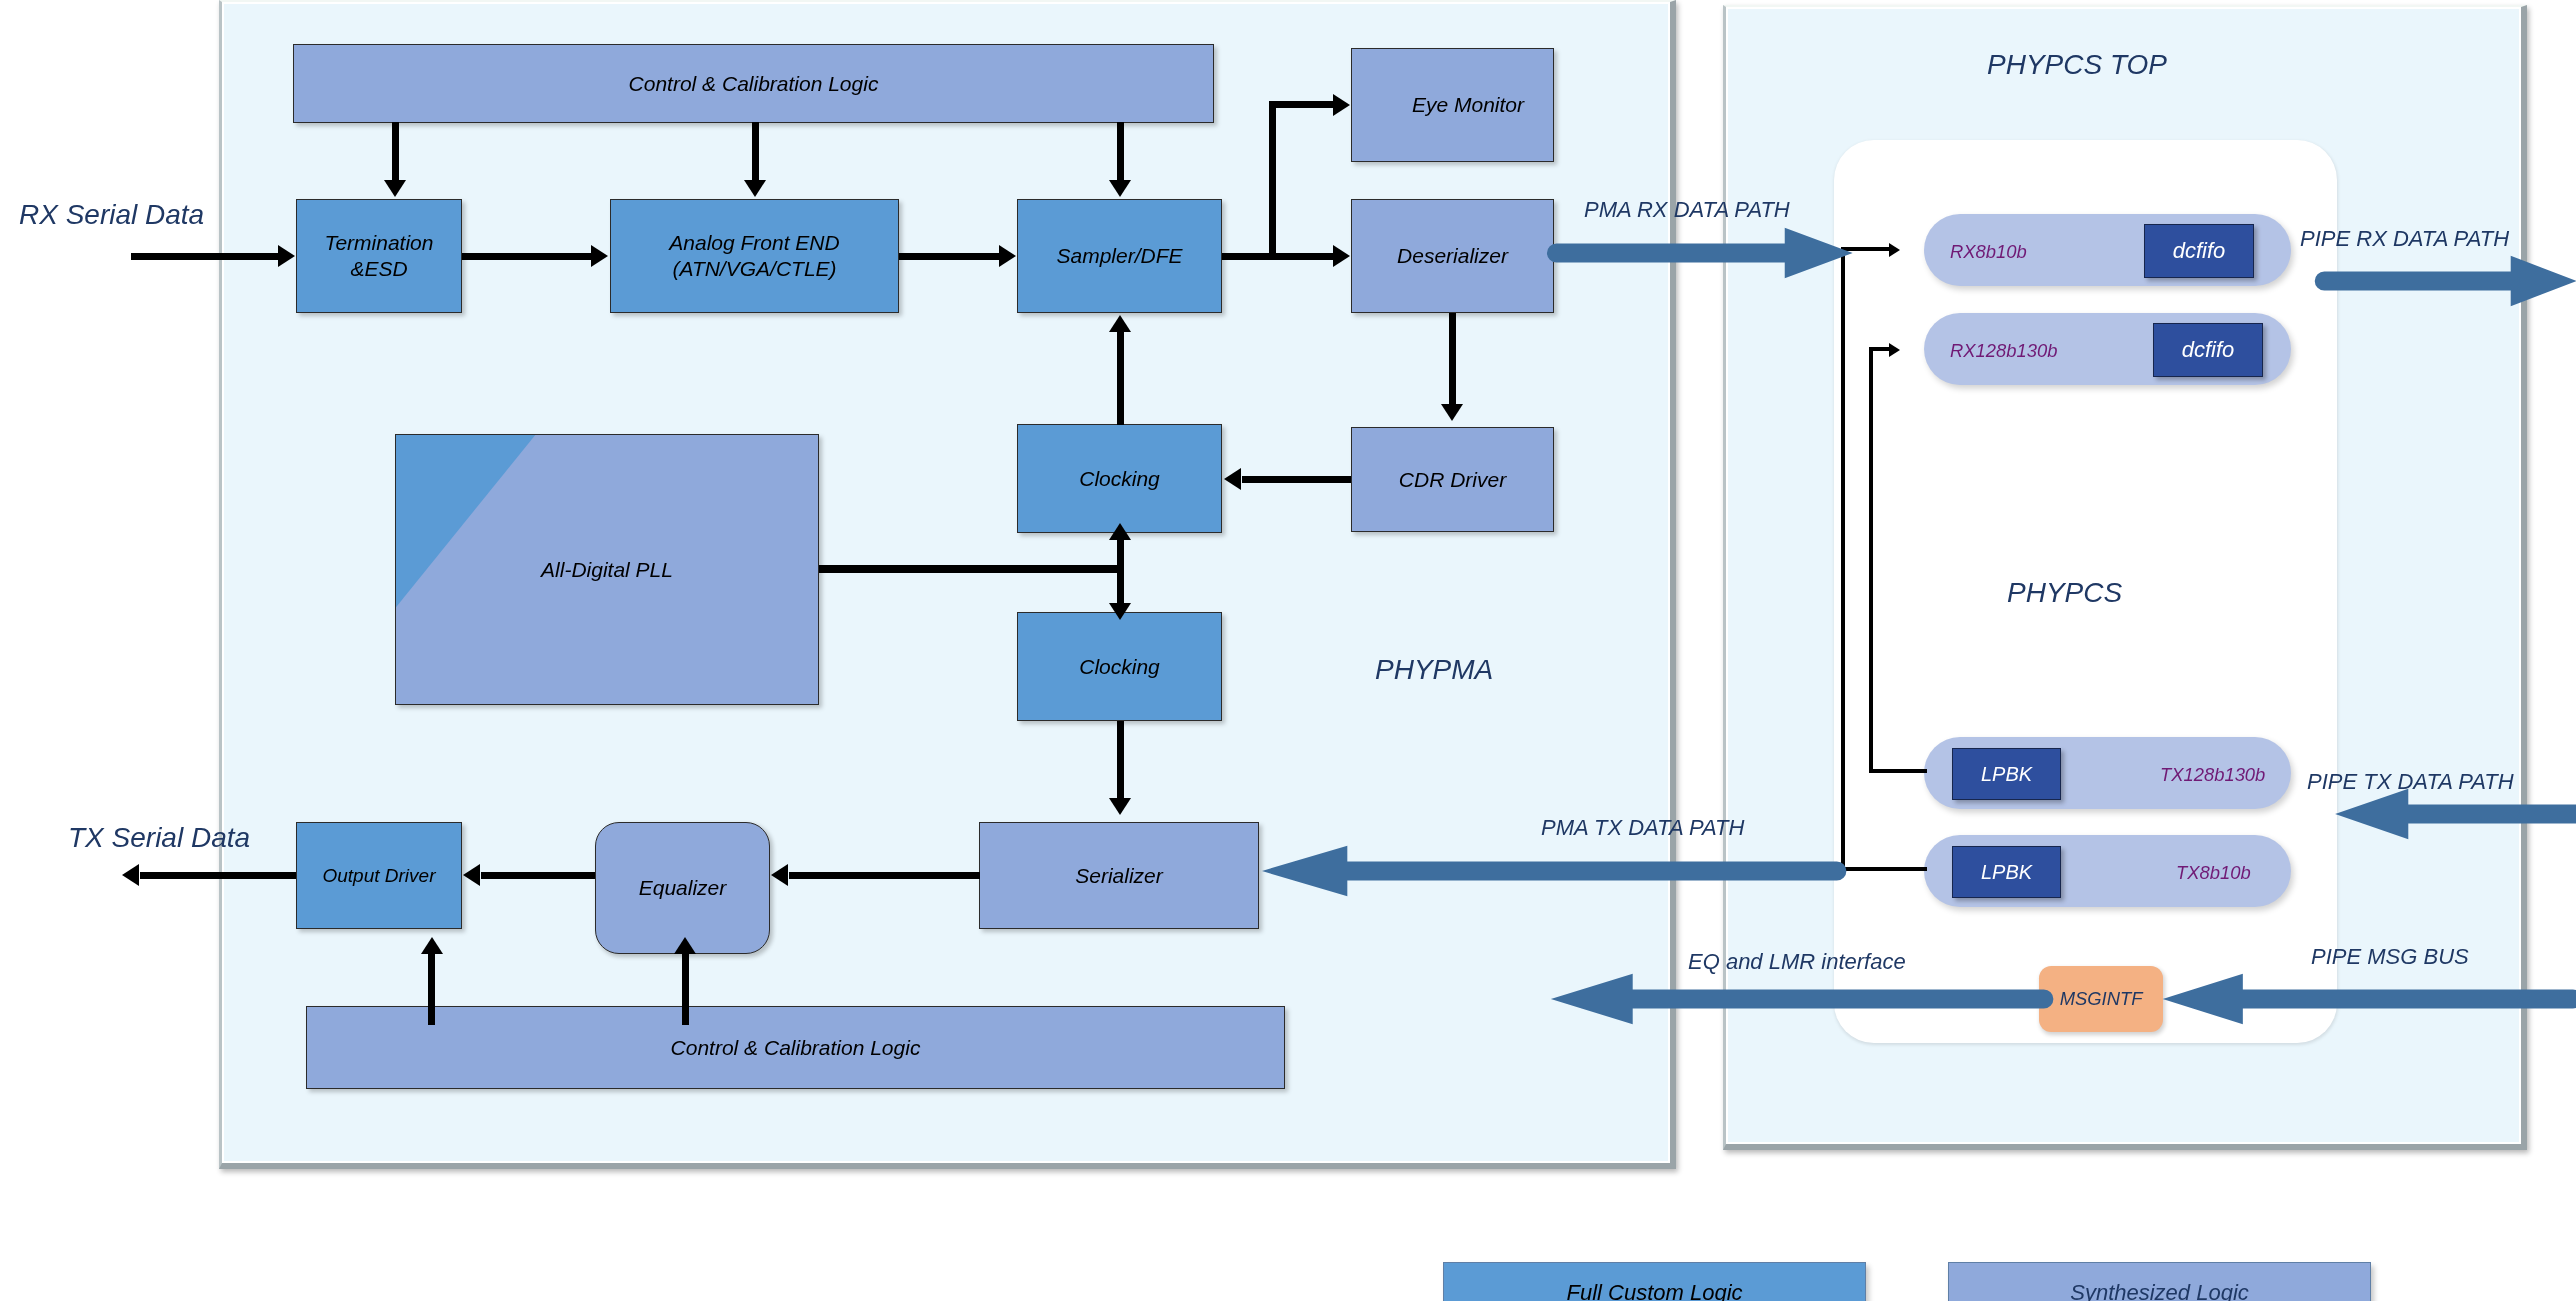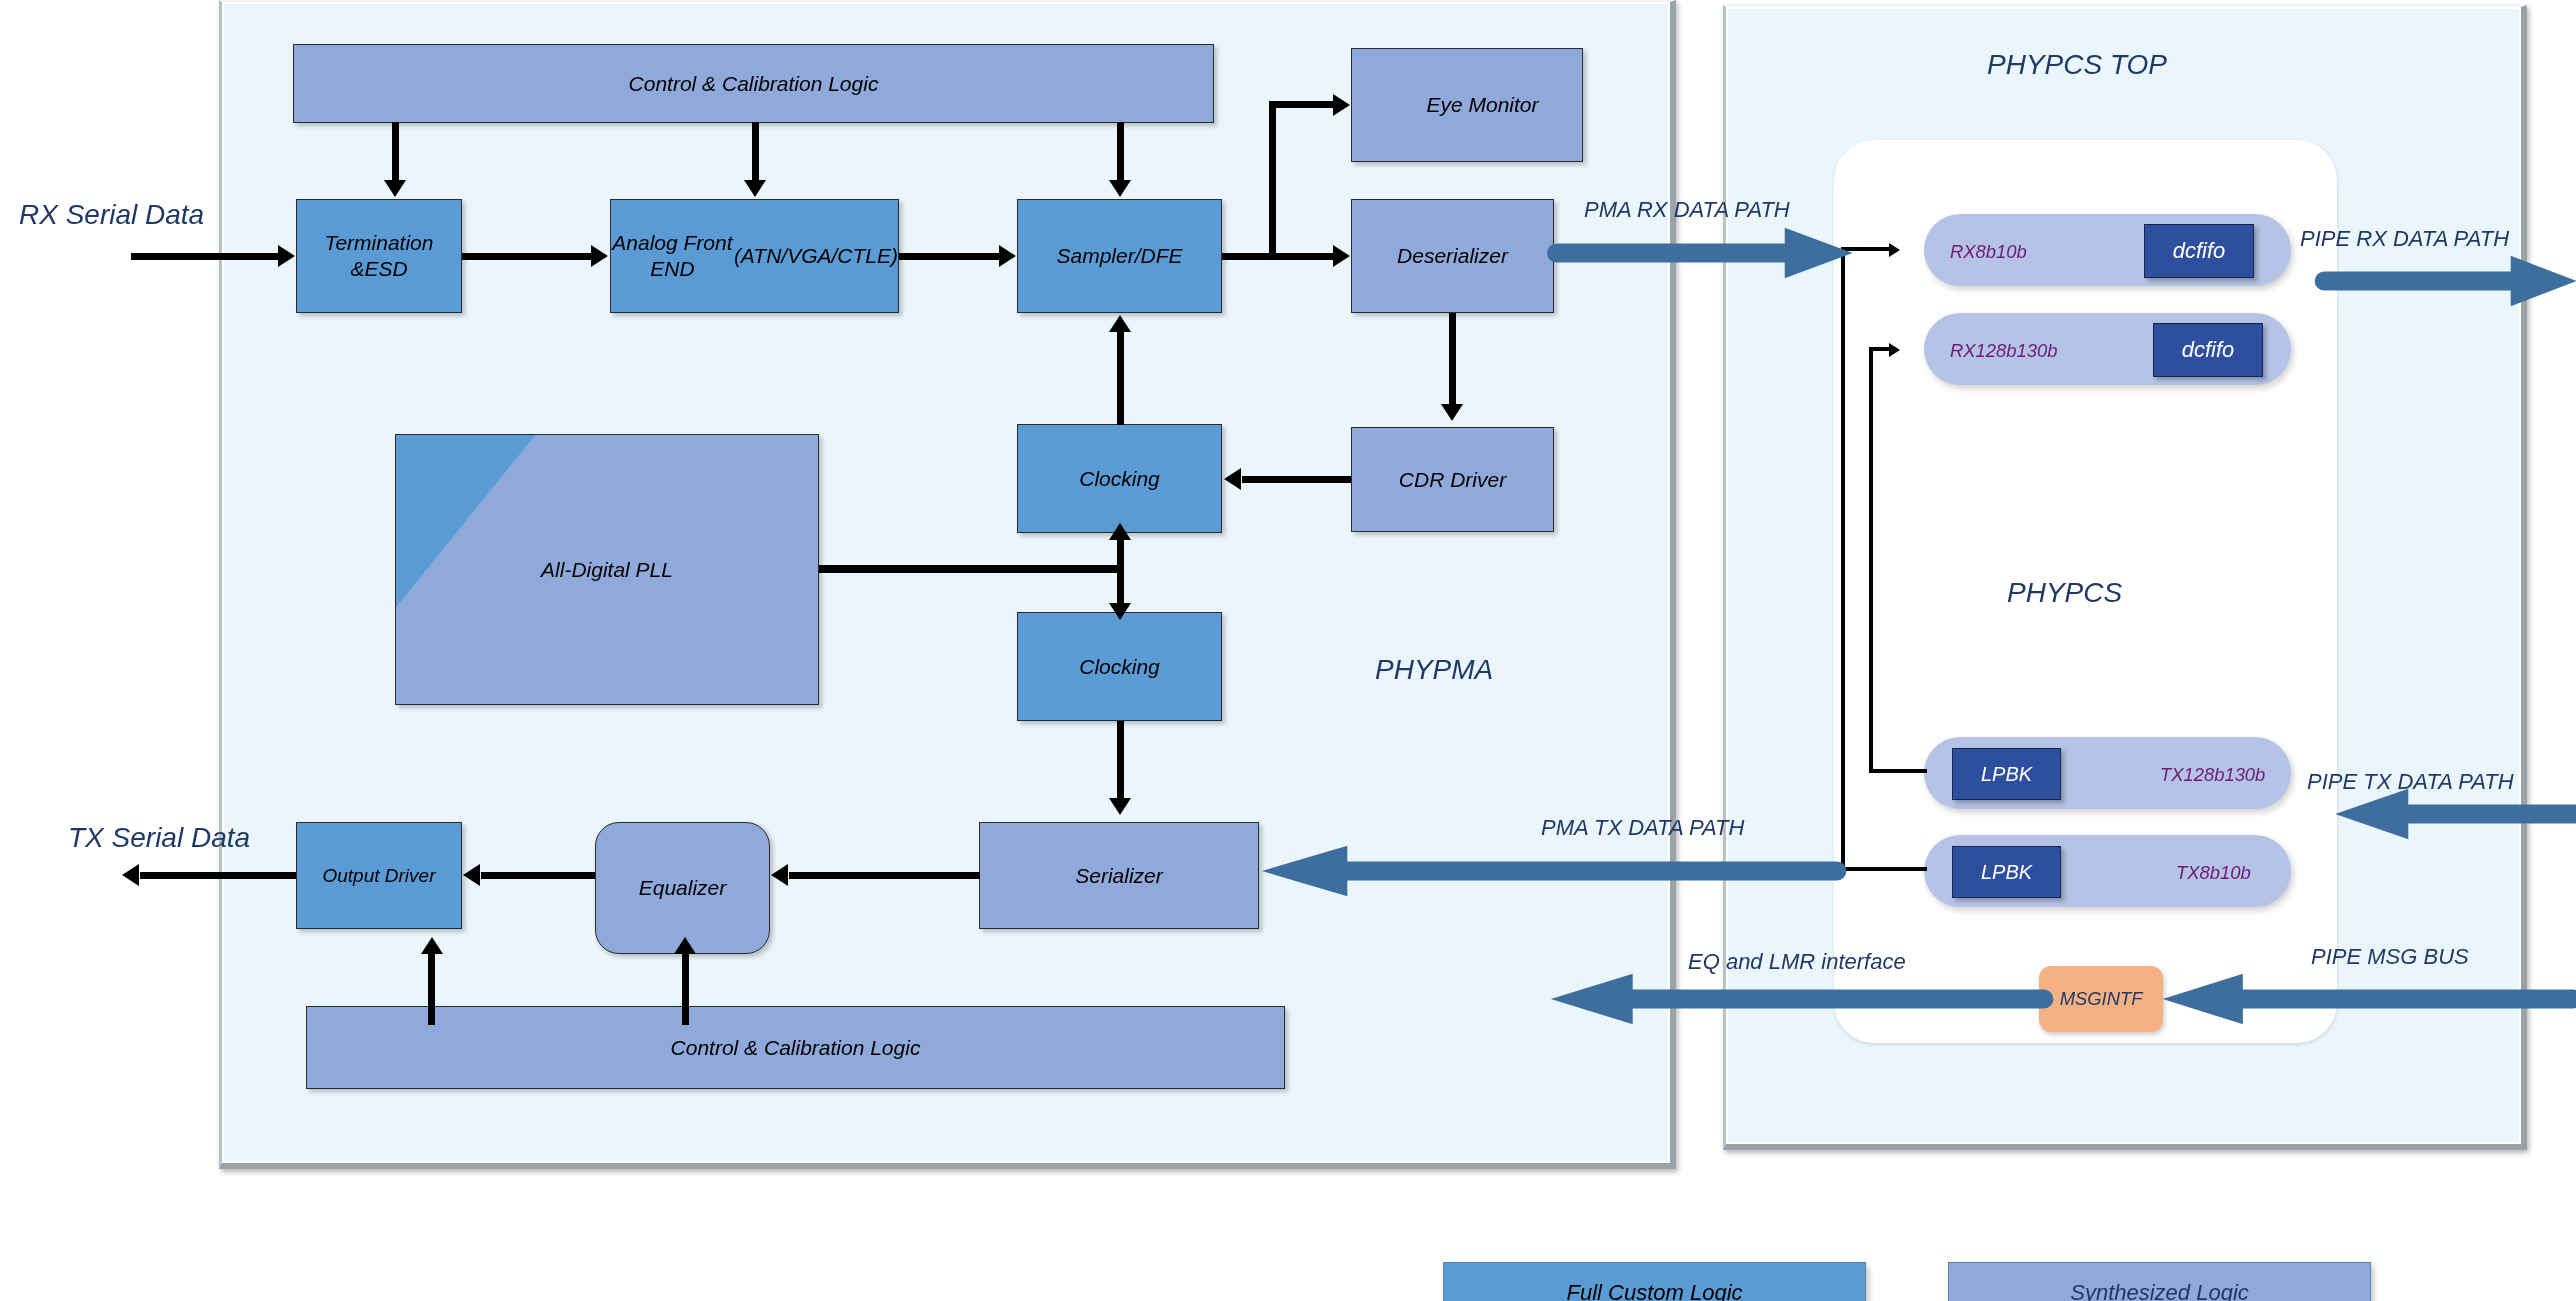--- a/index.html
+++ b/index.html
@@ -102,30 +102,30 @@
 
   <div class="blk synth" style="left:293px;top:44px;width:921px;height:79px;">
     <span>Control &amp; Calibration Logic</span>
   </div>
 
   <div class="blk custom" style="left:296px;top:199px;width:166px;height:114px;flex-direction:column;">
     <span>Termination</span>
     <span>&amp;ESD</span>
   </div>
 
-  <div class="blk custom" style="left:610px;top:199px;width:289px;height:114px;text-align:center;">
+  <div class="blk custom" style="left:610px;top:199px;width:289px;height:114px;flex-direction:column;text-align:center;">
     <span>Analog Front END</span>
     <span>(ATN/VGA/CTLE)</span>
   </div>
 
   <div class="blk custom" style="left:1017px;top:199px;width:205px;height:114px;">
     <span>Sampler/DFE</span>
   </div>
 
-  <div class="blk synth" style="left:1351px;top:48px;width:232px;height:114px;padding-left:31px;">
+  <div class="blk synth" style="left:1351px;top:48px;width:203px;height:114px;padding-left:31px;">
     <span>Eye Monitor</span>
   </div>
 
   <div class="blk synth" style="left:1351px;top:199px;width:203px;height:114px;">
     <span>Deserializer</span>
   </div>
 
   <div class="blk synth" style="left:1351px;top:427px;width:203px;height:105px;">
     <span>CDR Driver</span>
   </div>

